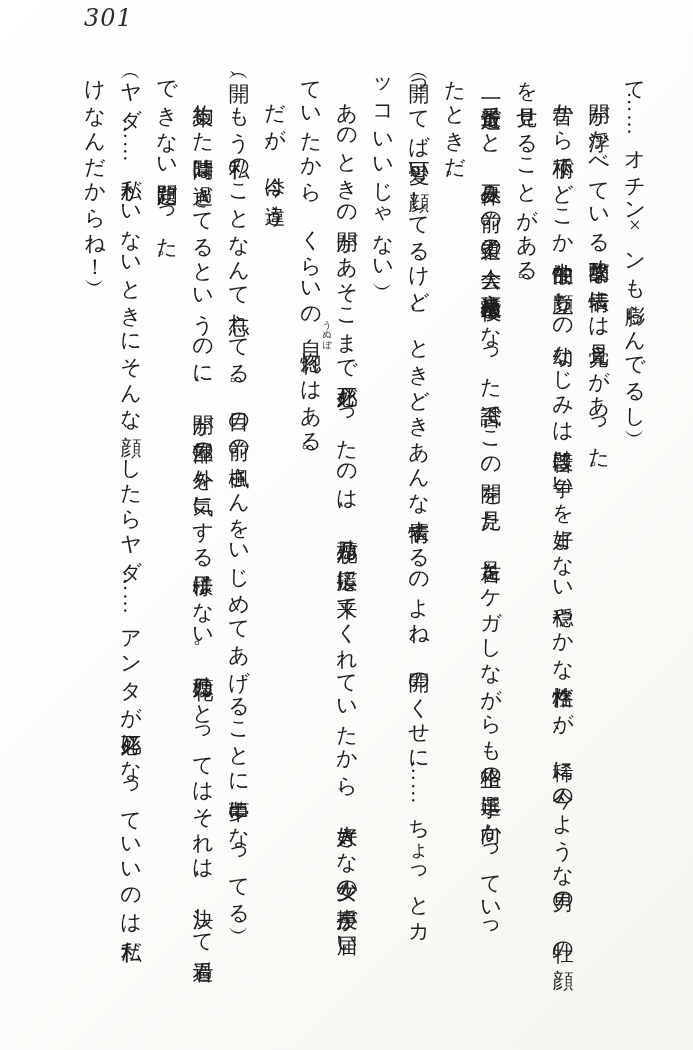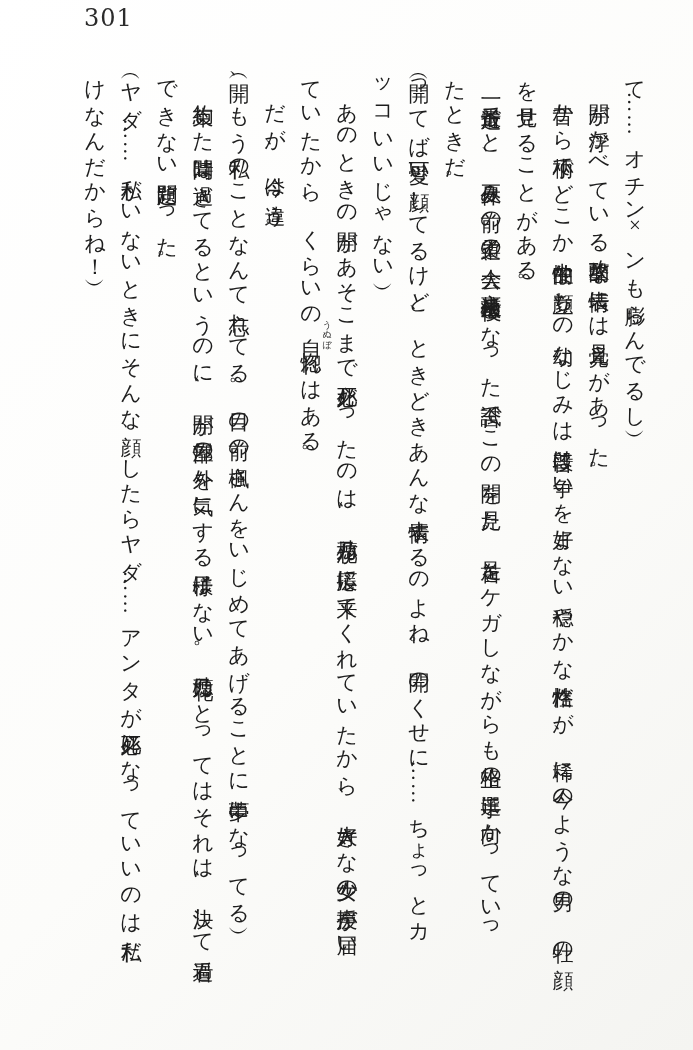--- a/index.html
+++ b/index.html
@@ -16,20 +16,21 @@
   .book-page {
     position: absolute;
     inset: 0;
     background: linear-gradient(135deg, #ffffff 0%, #fcfcfa 55%, #f4f4f1 100%);
   }
   .page-number {
     position: absolute;
     top: 4px;
     left: 84px;
     font-family: "DejaVu Serif", "Liberation Serif", serif;
+    font-style: italic;
     font-size: 24px;
     letter-spacing: 1px;
     color: #2b2b2b;
   }
   .body-text {
     position: absolute;
     top: 66px;
     right: 40px;
     height: 890px;
     width: 616px;

